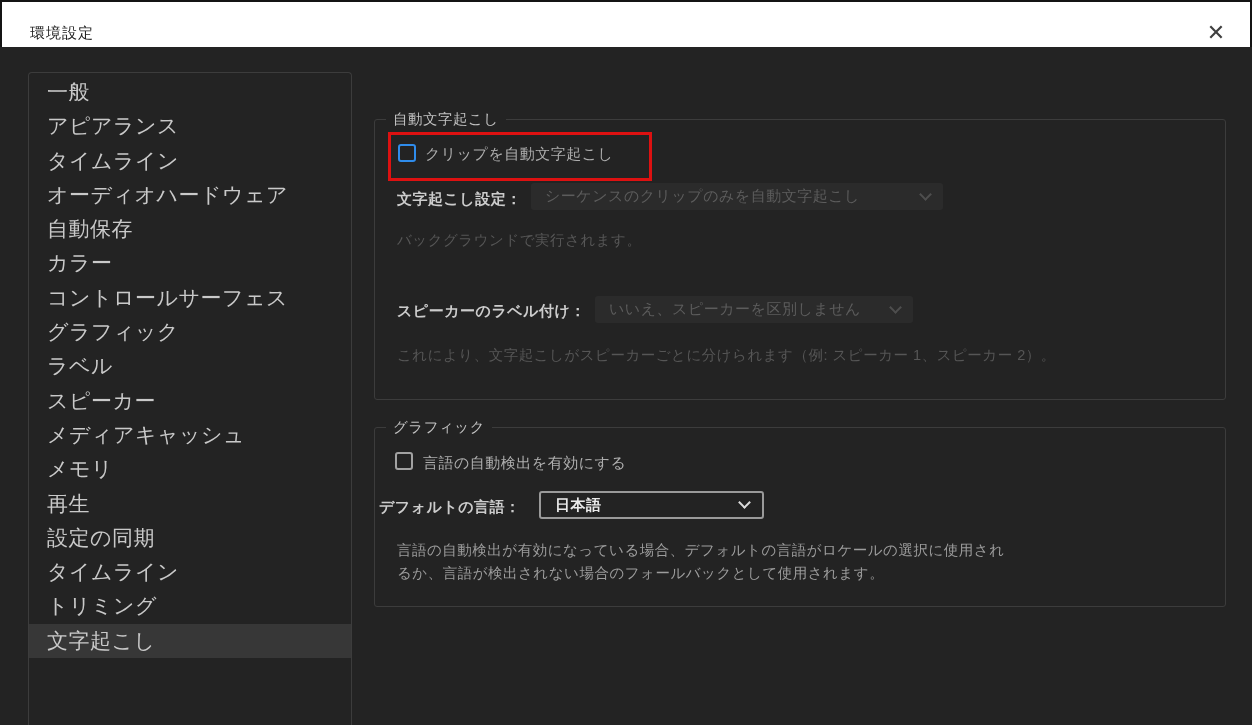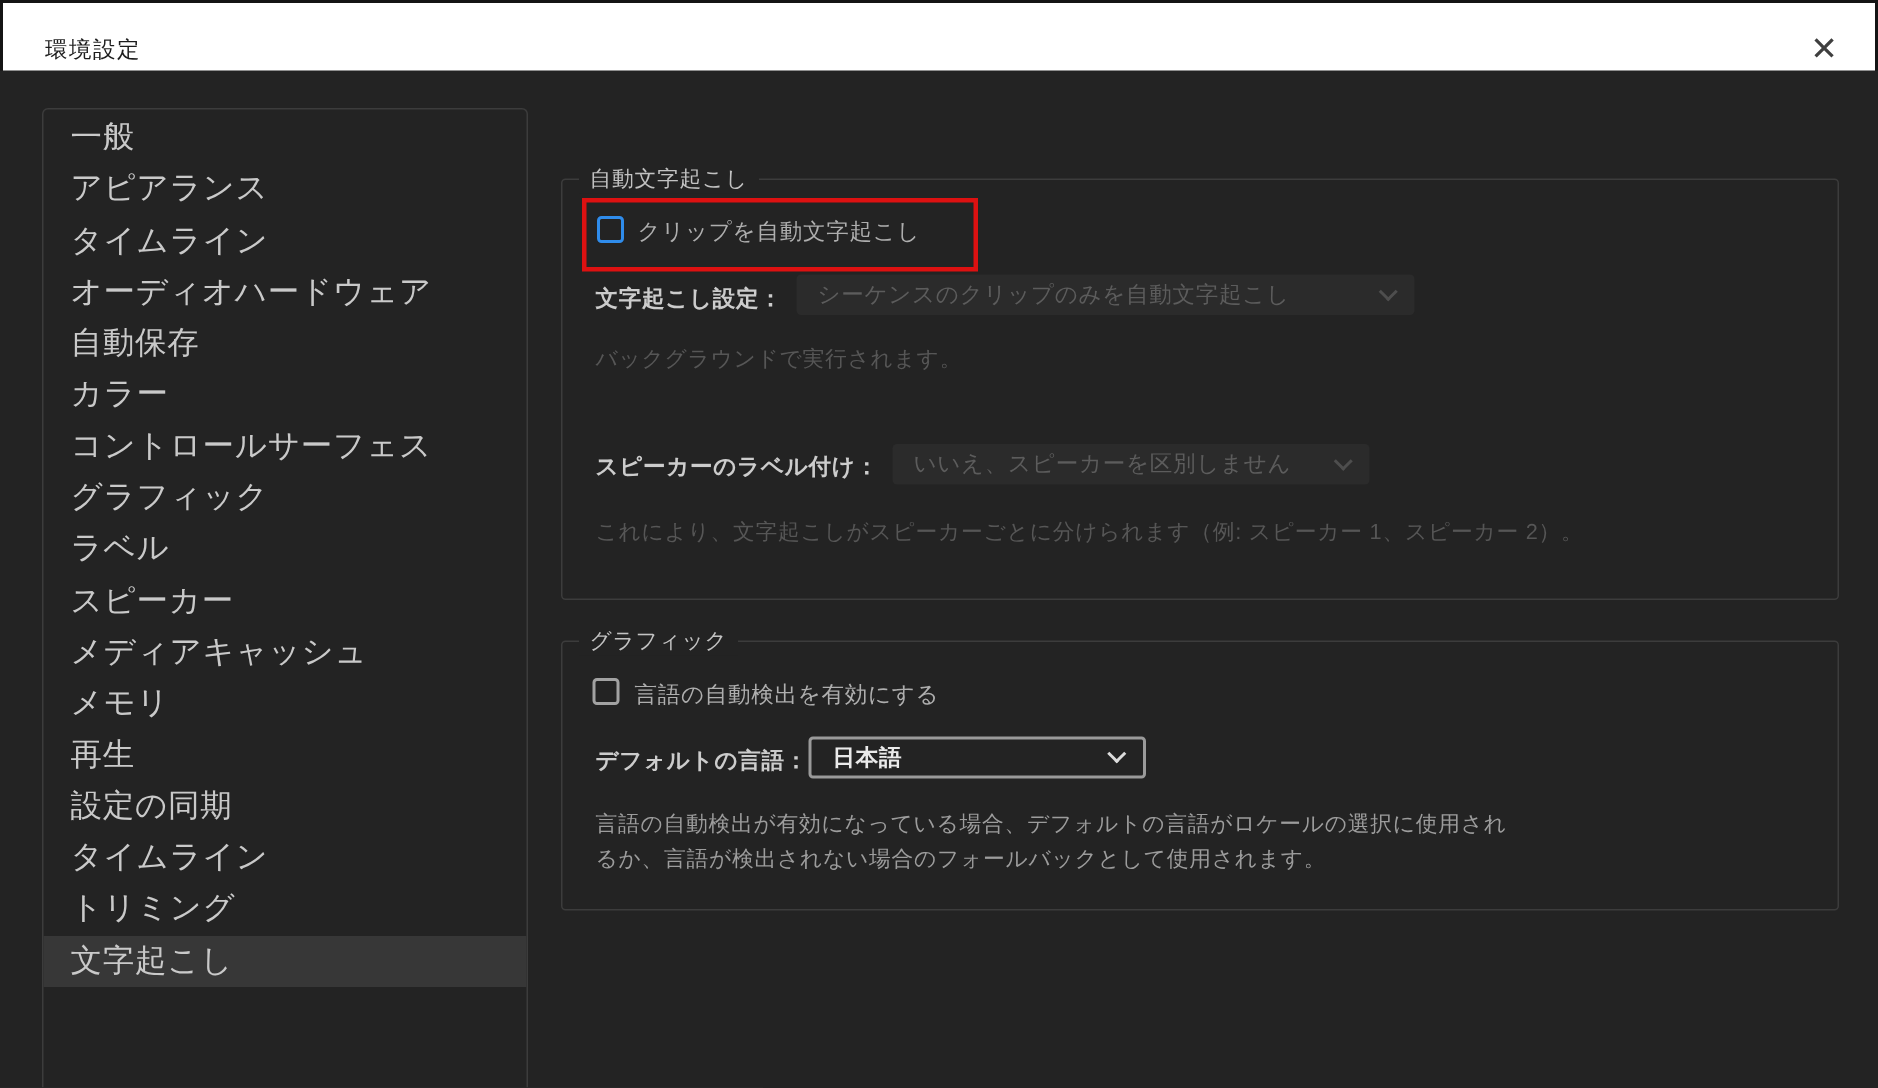--- a/index.html
+++ b/index.html
@@ -60,21 +60,21 @@
   .cb-label{ position:absolute; font-size:15px; color:var(--checkbox-label,#aeaeae); letter-spacing:0.5px; white-space:nowrap; }
   .g1 .cb-label{ left:50px; top:25px; }
   .g2 .cb-label{ left:48px; top:26px; }
   
   .f-label{
     position:absolute; font-size:15px; font-weight:600;
     color:var(--label-text,#cccccc); letter-spacing:0.5px; white-space:nowrap;
   }
   .lbl-setting{ left:22px; top:70px; }
   .lbl-speaker{ left:22px; top:182px; }
-  .lbl-lang{ left:22px; top:70px; }
+  .lbl-lang{ left:4px; top:70px; }
   
   .select{
     position:absolute; height:27px; border-radius:3px;
     display:flex; align-items:center; padding:0 14px;
     font-size:15px; letter-spacing:0.5px; white-space:nowrap;
   }
   .select.disabled{ background:var(--disabled-select-bg,#2b2b2b); color:var(--disabled-text,#5c5c5c); }
   .sel-setting{ left:156px; top:63px; width:412px; }
   .sel-speaker{ left:220px; top:176px; width:318px; }
   .sel-lang{

